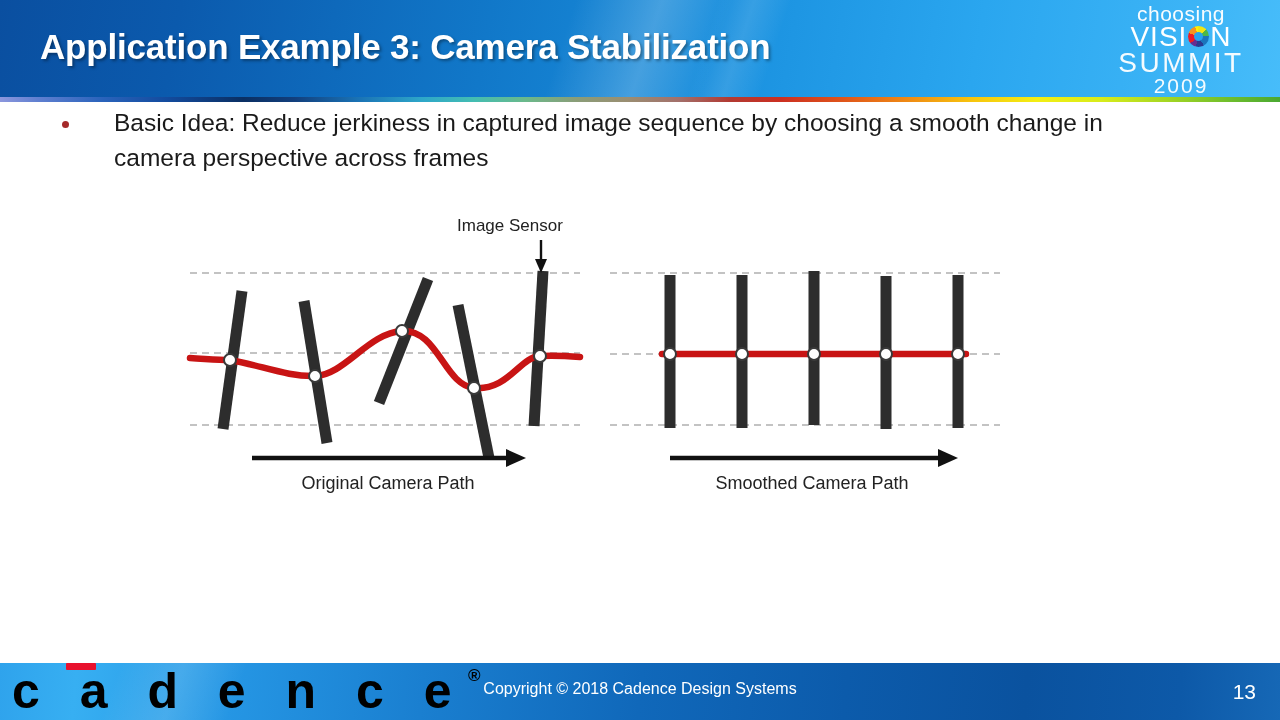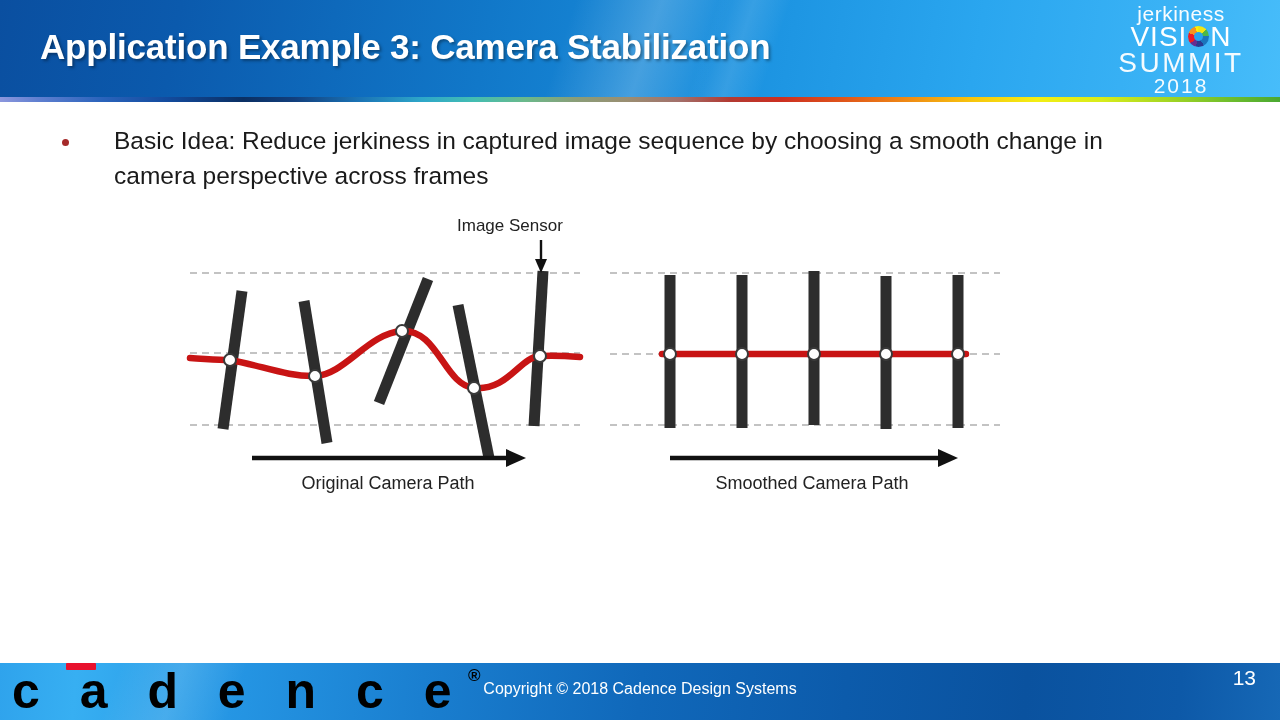--- a/index.html
+++ b/index.html
@@ -168,21 +168,21 @@
     font-size: 21px;
     letter-spacing: 2px;
     margin-top: -2px;
     color: #ffffff;
     opacity: 0.95;
   }
 
   
   .bullet-row {
     position: absolute;
-    left: 62px; top: 124px;
+    left: 62px; top: 106px;
     width: 1130px;
     display: flex;
     align-items: flex-start;
   }
   .bullet-dot {
     width: 7px; height: 7px;
     border-radius: 50%;
     background: #a52a2a;
     margin-top: 15px;
     margin-right: 45px;
@@ -265,45 +265,45 @@
   .copyright {
     position: absolute;
     left: 0; top: 17px;
     width: 1280px;
     text-align: center;
     font-size: 16px;
     color: #ffffff;
   }
   .page-number {
     position: absolute;
-    right: 24px; top: 3px;
+    right: 24px; top: 17px;
     font-size: 21px;
     color: #ffffff;
   }
 </style>
 </head>
 <body>
 
 <div class="slide">
 
   <div class="header">
     <div class="header-streak"></div>
     <div class="header-streak2"></div>
 
     <div class="slide-title">Application Example 3: Camera Stabilization</div>
 
     <div class="evs-logo">
-      <div class="evs-embedded">jerkiness</div>
+      <div class="evs-embedded">choosing</div>
       <div class="evs-vision">
         <span>VISI</span>
         <span class="evs-ring"></span>
         <span>N</span>
       </div>
       <div class="evs-summit">SUMMIT</div>
-      <div class="evs-year">2018</div>
+      <div class="evs-year">2009</div>
     </div>
   </div>
 
   <div class="accent-strip"></div>
 
   <div class="bullet-row">
     <div class="bullet-dot"></div>
     <div class="bullet-text">Basic Idea: Reduce jerkiness in captured image sequence by choosing a smooth change in camera perspective across frames</div>
   </div>
 

